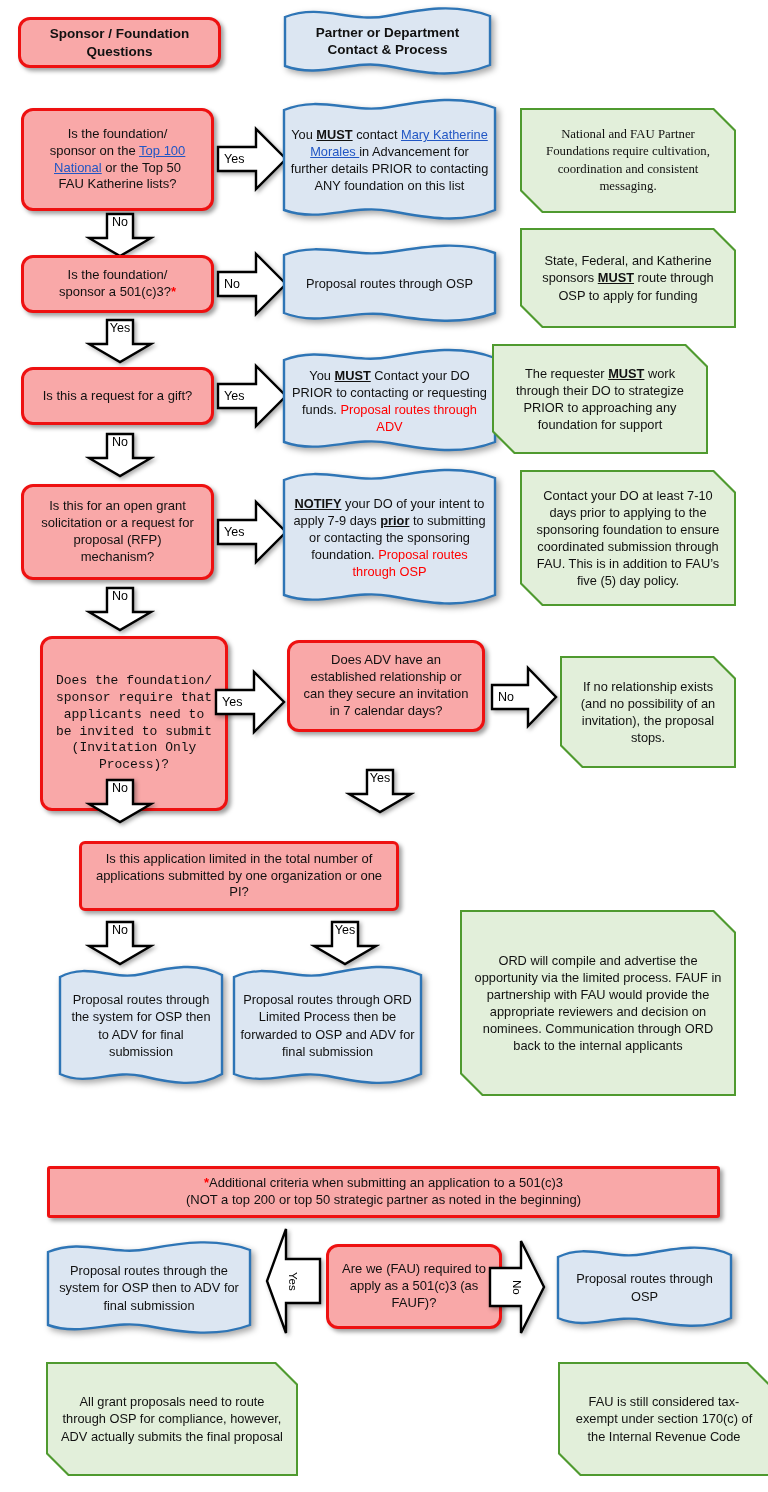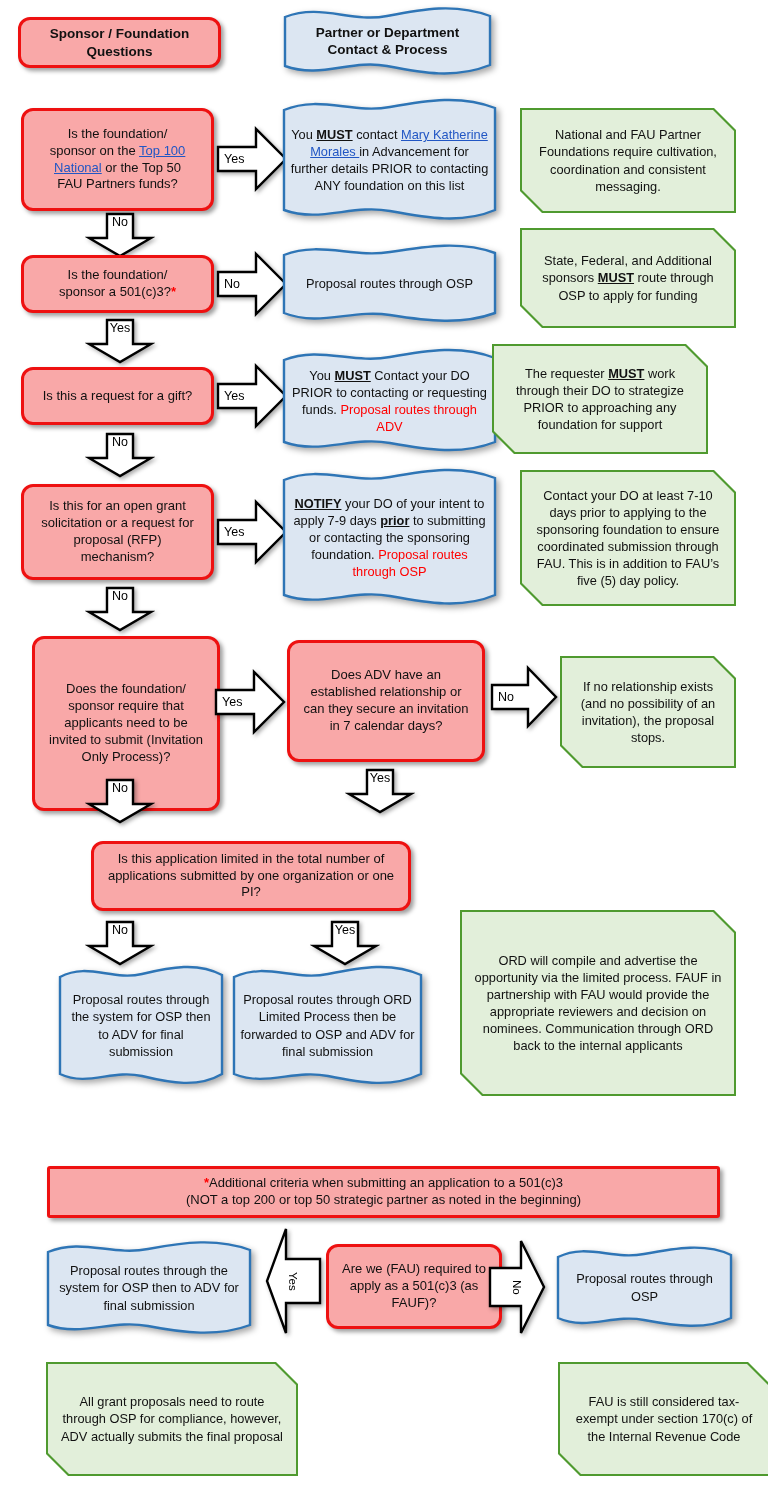--- a/index.html
+++ b/index.html
@@ -103,21 +103,21 @@
     </svg>
     <div class="txt hdr">Partner or Department Contact &amp; Process</div>
   </div>
 
 
   <div class="node pink t13" style="left:21px;top:108px;width:193px;height:103px;">
     <span>
       <span>Is the foundation/</span><br>
       <span>sponsor on the </span><a class="lnk" href="#">Top 100</a><br>
       <a class="lnk" href="#">National</a><span> or the Top 50</span><br>
-      <span>FAU Partners funds?</span>
+      <span>FAU Katherine lists?</span>
     </span>
   </div>
 
   <div class="arrow right" style="left:216px;top:125px;width:72px;height:68px;">
     <svg viewBox="0 0 72 68" preserveAspectRatio="none">
       <path d="M2,22 L40,22 L40,4 L70,34 L40,64 L40,46 L2,46 Z" fill="#ffffff" stroke="#000" stroke-width="2.4"></path>
     </svg>
     <div class="lbl albl">Yes</div>
   </div>
 
@@ -125,21 +125,21 @@
     <svg viewBox="0 0 219 128" preserveAspectRatio="none">
       <path d="M4,14 C40,-1 72,18 110,11 C148,4 182,-1 215,12 L215,114 C182,128 148,122 110,115 C72,108 40,127 4,114 Z" fill="#dce6f2" stroke="#2e75b6" stroke-width="2.4"></path>
     </svg>
     <div class="txt t125">
       <span>
         <span>You </span><span class="b u">MUST</span><span> contact </span><a class="lnk" href="#">Mary Katherine Morales </a><span>in Advancement for further details PRIOR to contacting ANY foundation on this list</span>
       </span>
     </div>
   </div>
 
-  <div class="greenwrap" style="left:520px;top:108px;width:216px;height:105px;">
+  <div class="greenwrap" style="left:520px;top:108px;width:216px;height:105px;font-family:Liberation Serif, serif;">
     <div class="gborder"></div>
     <div class="gfill"></div>
     <div class="gtxt t125">National and FAU Partner Foundations require cultivation, coordination and consistent messaging.</div>
   </div>
 
   <div class="arrow down" style="left:85px;top:212px;width:70px;height:46px;">
     <svg viewBox="0 0 70 46" preserveAspectRatio="none">
       <path d="M22,2 L48,2 L48,26 L66,26 L35,44 L4,26 L22,26 Z" fill="#ffffff" stroke="#000" stroke-width="2.4"></path>
     </svg>
     <div class="lbl albl">No</div>
@@ -164,21 +164,21 @@
       <path d="M4,12 C40,-2 72,15 110,9 C148,3 182,-2 215,10 L215,70 C182,82 148,78 110,72 C72,66 40,84 4,70 Z" fill="#dce6f2" stroke="#2e75b6" stroke-width="2.4"></path>
     </svg>
     <div class="txt t125 red">Proposal routes through OSP</div>
   </div>
 
   <div class="greenwrap" style="left:520px;top:228px;width:216px;height:100px;">
     <div class="gborder"></div>
     <div class="gfill"></div>
     <div class="gtxt t125">
       <span>
-        <span>State, Federal, and Additional sponsors </span><span class="b u">MUST</span><span> route through OSP to apply for funding</span>
+        <span>State, Federal, and Katherine sponsors </span><span class="b u">MUST</span><span> route through OSP to apply for funding</span>
       </span>
     </div>
   </div>
 
   <div class="arrow down" style="left:85px;top:318px;width:70px;height:46px;">
     <svg viewBox="0 0 70 46" preserveAspectRatio="none">
       <path d="M22,2 L48,2 L48,26 L66,26 L35,44 L4,26 L22,26 Z" fill="#ffffff" stroke="#000" stroke-width="2.4"></path>
     </svg>
     <div class="lbl albl">Yes</div>
   </div>
@@ -250,32 +250,32 @@
     <div class="gtxt t125">Contact your DO at least 7-10 days prior to applying to the sponsoring foundation to ensure coordinated submission through FAU. This is in addition to FAU’s five (5) day policy.</div>
   </div>
 
   <div class="arrow down" style="left:85px;top:586px;width:70px;height:46px;">
     <svg viewBox="0 0 70 46" preserveAspectRatio="none">
       <path d="M22,2 L48,2 L48,26 L66,26 L35,44 L4,26 L22,26 Z" fill="#ffffff" stroke="#000" stroke-width="2.4"></path>
     </svg>
     <div class="lbl albl">No</div>
   </div>
 
-  <div class="node pink t13" style="left:32px;top:636px;width:188px;height:175px;">
+  <div class="node pink t13" style="left:40px;top:636px;width:188px;height:175px;font-family:Liberation Mono, monospace;">
     <span>Does the foundation/ sponsor require that applicants need to be invited to submit (Invitation Only Process)?</span>
   </div>
 
   <div class="arrow right" style="left:214px;top:668px;width:72px;height:68px;">
     <svg viewBox="0 0 72 68" preserveAspectRatio="none">
       <path d="M2,22 L40,22 L40,4 L70,34 L40,64 L40,46 L2,46 Z" fill="#ffffff" stroke="#000" stroke-width="2.4"></path>
     </svg>
     <div class="lbl albl">Yes</div>
   </div>
 
-  <div class="node pink t13" style="left:287px;top:640px;width:198px;height:122px;">
+  <div class="node pink t13" style="left:287px;top:640px;width:198px;height:92px;">
     <span>Does ADV have an established relationship or can they secure an invitation in 7 calendar days?</span>
   </div>
 
   <div class="arrow right" style="left:490px;top:664px;width:68px;height:66px;">
     <svg viewBox="0 0 68 66" preserveAspectRatio="none">
       <path d="M2,21 L38,21 L38,4 L66,33 L38,62 L38,45 L2,45 Z" fill="#ffffff" stroke="#000" stroke-width="2.4"></path>
     </svg>
     <div class="lbl albl">No</div>
   </div>
 
@@ -292,21 +292,21 @@
     <div class="lbl albl">No</div>
   </div>
 
   <div class="arrow down" style="left:345px;top:768px;width:70px;height:46px;">
     <svg viewBox="0 0 70 46" preserveAspectRatio="none">
       <path d="M22,2 L48,2 L48,26 L66,26 L35,44 L4,26 L22,26 Z" fill="#ffffff" stroke="#000" stroke-width="2.4"></path>
     </svg>
     <div class="lbl albl">Yes</div>
   </div>
 
-  <div class="node pink t13" style="left:91px;top:841px;width:320px;height:70px;">
+  <div class="node pink t13" style="left:79px;top:841px;width:320px;height:70px;border-radius:6px;">
     <span>Is this application limited in the total number of applications submitted by one organization or one PI?</span>
   </div>
 
   <div class="arrow down" style="left:85px;top:920px;width:70px;height:46px;">
     <svg viewBox="0 0 70 46" preserveAspectRatio="none">
       <path d="M22,2 L48,2 L48,26 L66,26 L35,44 L4,26 L22,26 Z" fill="#ffffff" stroke="#000" stroke-width="2.4"></path>
     </svg>
     <div class="lbl albl">No</div>
   </div>
 

